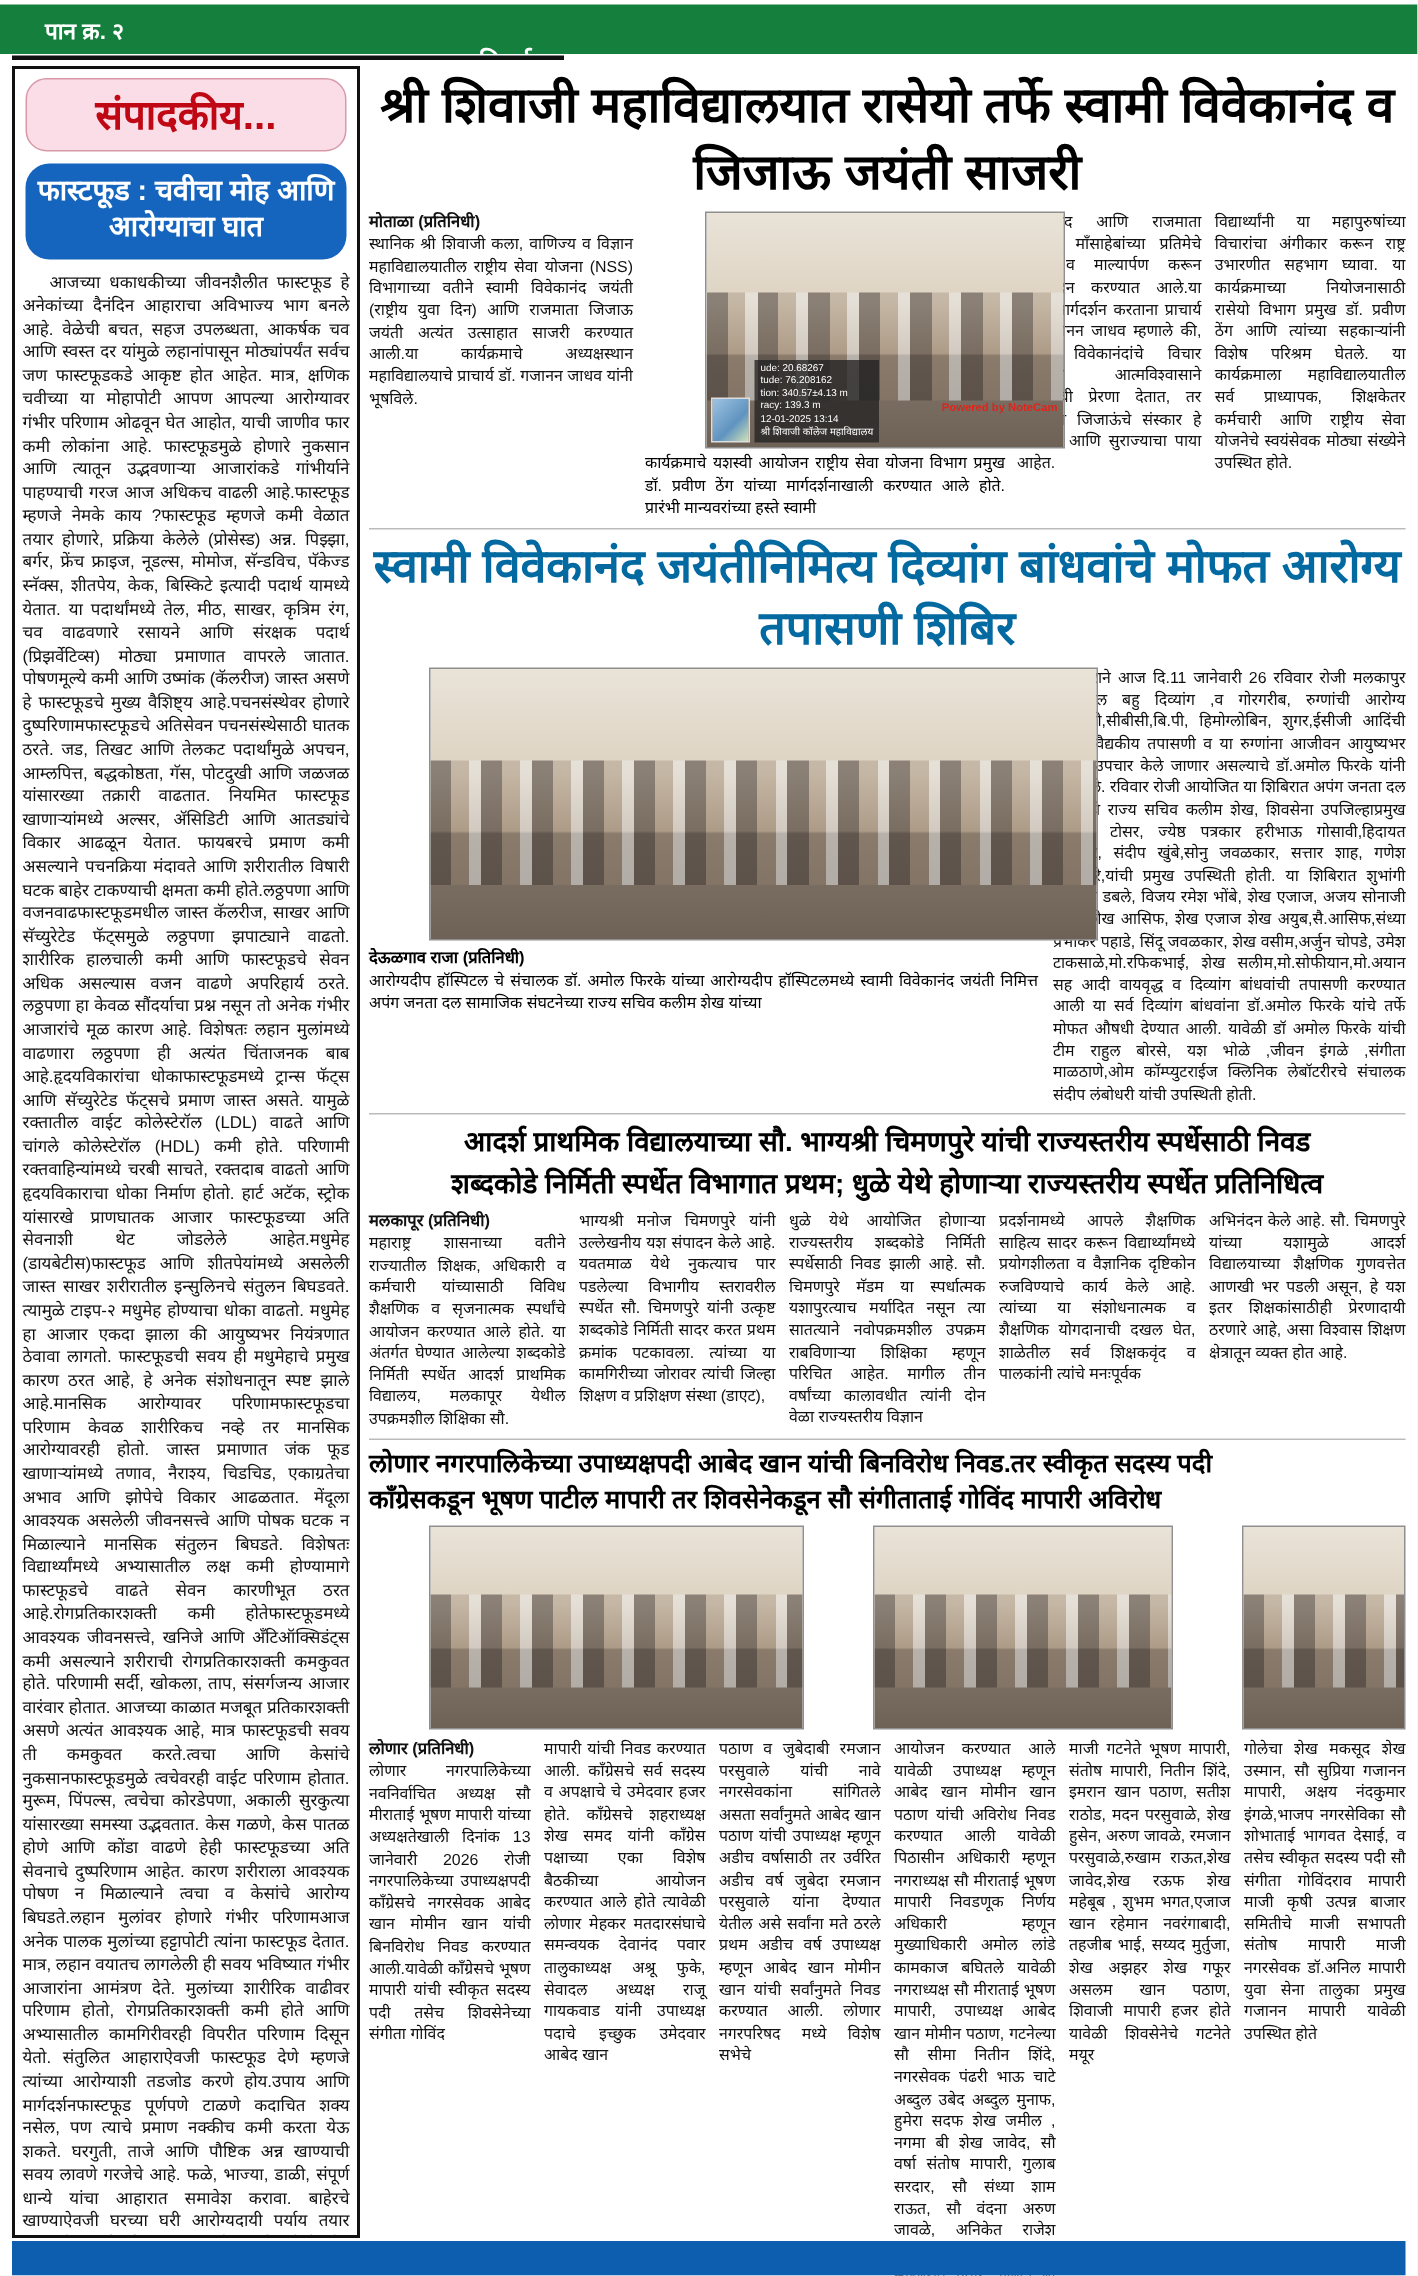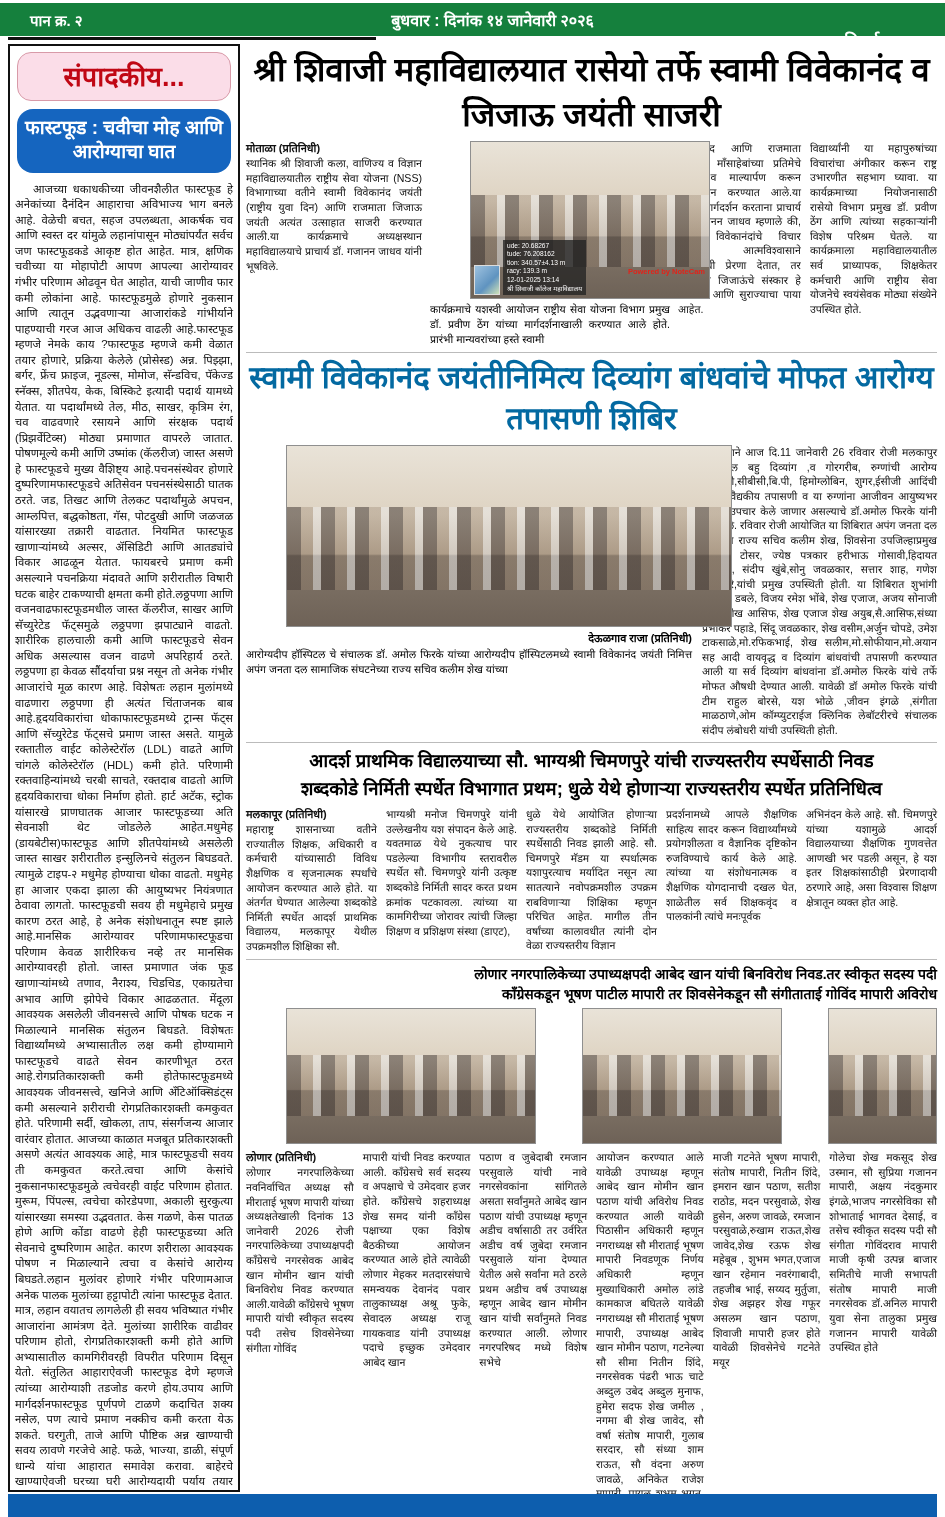--- a/index.html
+++ b/index.html
@@ -25,21 +25,21 @@
     text-align:center; font-size:27px; font-weight:bold; padding:4px 0 6px; margin:2px 2px 8px; }
   .ed-headline { background:#1565bf; color:#fff; border-radius:16px; text-align:center;
     font-size:19px; font-weight:bold; padding:7px 6px 9px; line-height:1.25; margin:0 2px 9px; }
   .ed-body { font-size:11.3px; line-height:1.38; text-align:justify; color:#111; }
   .ed-body p { text-indent:18px; }
 
   
   .main { flex:1; display:flex; flex-direction:column; }
   .headline-xl { font-size:33px; font-weight:bold; text-align:center; line-height:1.35; color:#000; }
   .headline-lg { font-size:31px; font-weight:bold; text-align:center; line-height:1.35; color:#0369a1; }
-  .headline-md { font-size:14px; font-weight:bold; text-align:right; line-height:1.45; color:#000; }
+  .headline-md { font-size:17px; font-weight:bold; text-align:left; line-height:1.45; color:#000; }
   .headline-sm { font-size:18.5px; font-weight:bold; text-align:center; line-height:1.5; color:#000; }
   .byline { font-weight:bold; font-size:11px; }
   .bodytext { font-size:10.6px; line-height:1.38; text-align:justify; color:#111; }
   .cols { display:flex; gap:9px; }
   .cols .c { flex:1; }
   section { padding-top:4px; }
   section + section { border-top:1px solid #bbb; margin-top:5px; }
 
   
   .photo { position:relative; border:1px solid #8f8f8f; overflow:hidden;
@@ -71,21 +71,20 @@
   
   .bottombar { position:absolute; left:8px; bottom:0; width:929px; height:23px; background:#0d5eae; }
 </style>
 </head>
 <body>
 
 <div class="page">
 
   <header class="topbar">
     <span class="pageno">पान क्र. २</span>
-    <span class="date">बुधवार : दिनांक १४ जानेवारी २०२६</span>
     <span class="masthead">
       <span class="small">दैनिक</span>
       <span class="big">विदर्भ भास्कर</span>
     </span>
   </header>
   <div class="rule-under-topbar"></div>
 
   <div class="content">
 
     <aside class="editorial">
@@ -127,21 +126,21 @@
             <div class="c bodytext">विद्यार्थ्यांनी या महापुरुषांच्या विचारांचा अंगीकार करून राष्ट्र उभारणीत सहभाग घ्यावा. या कार्यक्रमाच्या नियोजनासाठी रासेयो विभाग प्रमुख डॉ. प्रवीण ठेंग आणि त्यांच्या सहकाऱ्यांनी विशेष परिश्रम घेतले. या कार्यक्रमाला महाविद्यालयातील सर्व प्राध्यापक, शिक्षकेतर कर्मचारी आणि राष्ट्रीय सेवा योजनेचे स्वयंसेवक मोठ्या संख्येने उपस्थित होते.</div>
           </div>
         </div>
       </section>
 
       <section>
         <h2 class="headline-lg">स्वामी विवेकानंद जयंतीनिमित्य दिव्यांग बांधवांचे मोफत आरोग्य तपासणी शिबिर</h2>
         <div class="a2-row">
           <div class="a2-photoblock">
             <div class="photo a2-photo"></div>
-            <div class="byline" style="margin-top:3px;text-align:right;">देऊळगाव राजा (प्रतिनिधी)</div>
+            <div class="byline" style="margin-top:3px;">देऊळगाव राजा (प्रतिनिधी)</div>
             <div class="caption">आरोग्यदीप हॉस्पिटल चे संचालक डॉ. अमोल फिरके यांच्या आरोग्यदीप हॉस्पिटलमध्ये स्वामी विवेकानंद जयंती निमित्त अपंग जनता दल सामाजिक संघटनेच्या राज्य सचिव कलीम शेख यांच्या</div>
           </div>
           <div class="a2-body bodytext">पुढाकाराने आज दि.11 जानेवारी 26 रविवार रोजी मलकापुर शहरातील बहु दिव्यांग ,व गोरगरीब, रुग्णांची आरोग्य तपासणी,सीबीसी,बि.पी, हिमोग्लोबिन, शुगर,ईसीजी आदिंची मोफत वैद्यकीय तपासणी व या रुग्णांना आजीवन आयुष्यभर मोफत उपचार केले जाणार असल्याचे डॉ.अमोल फिरके यांनी सांगितले. रविवार रोजी आयोजित या शिबिरात अपंग जनता दल संघटनेचे राज्य सचिव कलीम शेख, शिवसेना उपजिल्हाप्रमुख गजानन टोसर, ज्येष्ठ पत्रकार हरीभाऊ गोसावी,हिदायत जमादार, संदीप खुंबे,सोनु जवळकार, सत्तार शाह, गणेश पोलाखरे,यांची प्रमुख उपस्थिती होती. या शिबिरात शुभांगी एकनाथ डबले, विजय रमेश भोंबे, शेख एजाज, अजय सोनाजी कासे, शेख आसिफ, शेख एजाज शेख अयुब,सै.आसिफ,संध्या प्रभाकर पहाडे, सिंदू जवळकार, शेख वसीम,अर्जुन चोपडे, उमेश टाकसाळे,मो.रफिकभाई, शेख सलीम,मो.सोफीयान,मो.अयान सह आदी वायवृद्ध व दिव्यांग बांधवांची तपासणी करण्यात आली या सर्व दिव्यांग बांधवांना डॉ.अमोल फिरके यांचे तर्फे मोफत औषधी देण्यात आली. यावेळी डॉ अमोल फिरके यांची टीम राहुल बोरसे, यश भोळे ,जीवन इंगळे ,संगीता माळठाणे,ओम कॉम्प्युटराईज क्लिनिक लेबॉटरीरचे संचालक संदीप लंबोधरी यांची उपस्थिती होती.</div>
         </div>
       </section>
 
       <section>
         <div class="headline-sm">आदर्श प्राथमिक विद्यालयाच्या सौ. भाग्यश्री चिमणपुरे यांची राज्यस्तरीय स्पर्धेसाठी निवड</div>
         <div class="headline-sm">शब्दकोडे निर्मिती स्पर्धेत विभागात प्रथम; धुळे येथे होणाऱ्या राज्यस्तरीय स्पर्धेत प्रतिनिधित्व</div>
         <div class="cols" style="margin-top:4px;">

